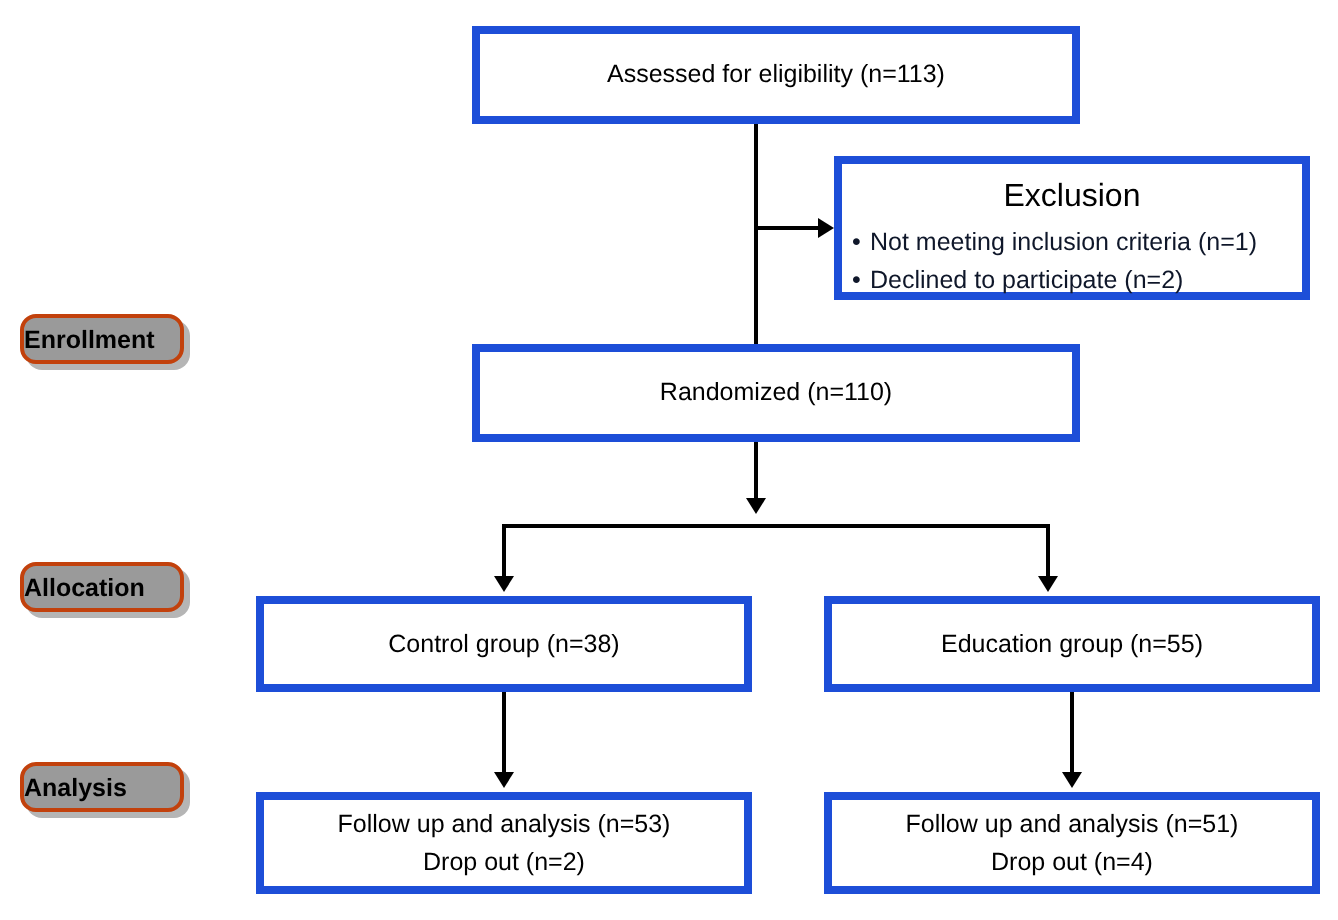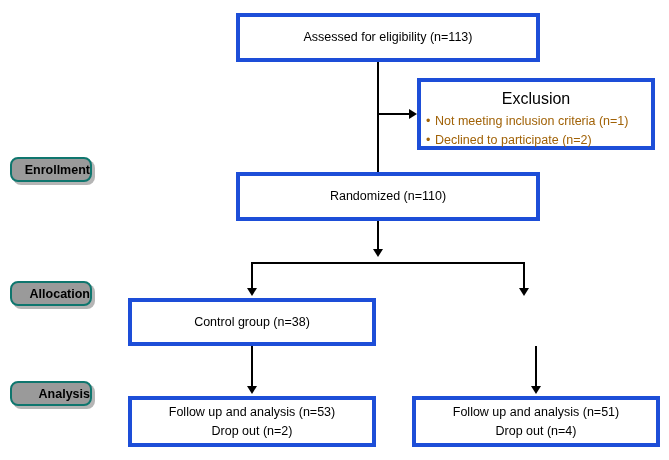--- a/index.html
+++ b/index.html
@@ -49,48 +49,48 @@
     text-align: center;
     font-size: 16px;
     color: #000;
     margin-bottom: 2px;
   }
   .excl-list {
     margin: 0;
     padding: 0 6px 0 14px;
     list-style: none;
     font-size: 12.5px;
-    color: #a16207;
+    color: #0f172a;
   }
   .excl-list li {
     position: relative;
     text-align: left;
     line-height: 1.5;
     white-space: nowrap;
   }
   .excl-list li::before {
     content: "\2022";
     position: absolute;
     left: -9px;
     top: 0;
   }
 
   
   .stage {
     position: absolute;
     box-sizing: border-box;
-    border: 2px solid #0f766e;
+    border: 2px solid #c2410c;
     border-radius: 8px;
     background: #9a9a9a;
     color: #000000;
     font-size: 12.5px;
     font-weight: bold;
     display: flex;
     align-items: center;
-    justify-content: flex-end;
+    justify-content: flex-start;
     box-shadow: 3px 3px 0 rgba(120,120,120,0.55);
     z-index: 4;
   }
   #stage-enrollment { left: 10px; top: 157px; width: 82px; height: 25px; }
   #stage-allocation { left: 10px; top: 281px; width: 82px; height: 25px; }
   #stage-analysis   { left: 10px; top: 381px; width: 82px; height: 25px; }
 
   
   .vline, .hline {
     position: absolute;
@@ -186,20 +186,23 @@
   </div>
 
   <div class="box" id="box-randomized">
     <span class="line">Randomized (n=110)</span>
   </div>
 
   <div class="box" id="box-control">
     <span class="line">Control group (n=38)</span>
   </div>
 
+  <div class="box" id="box-education">
+    <span class="line">Education group (n=55)</span>
+  </div>
 
   <div class="box" id="box-analysis-left">
     <span class="line">Follow up and analysis (n=53)</span>
     <span class="line">Drop out (n=2)</span>
   </div>
 
   <div class="box" id="box-analysis-right">
     <span class="line">Follow up and analysis (n=51)</span>
     <span class="line">Drop out (n=4)</span>
   </div>

